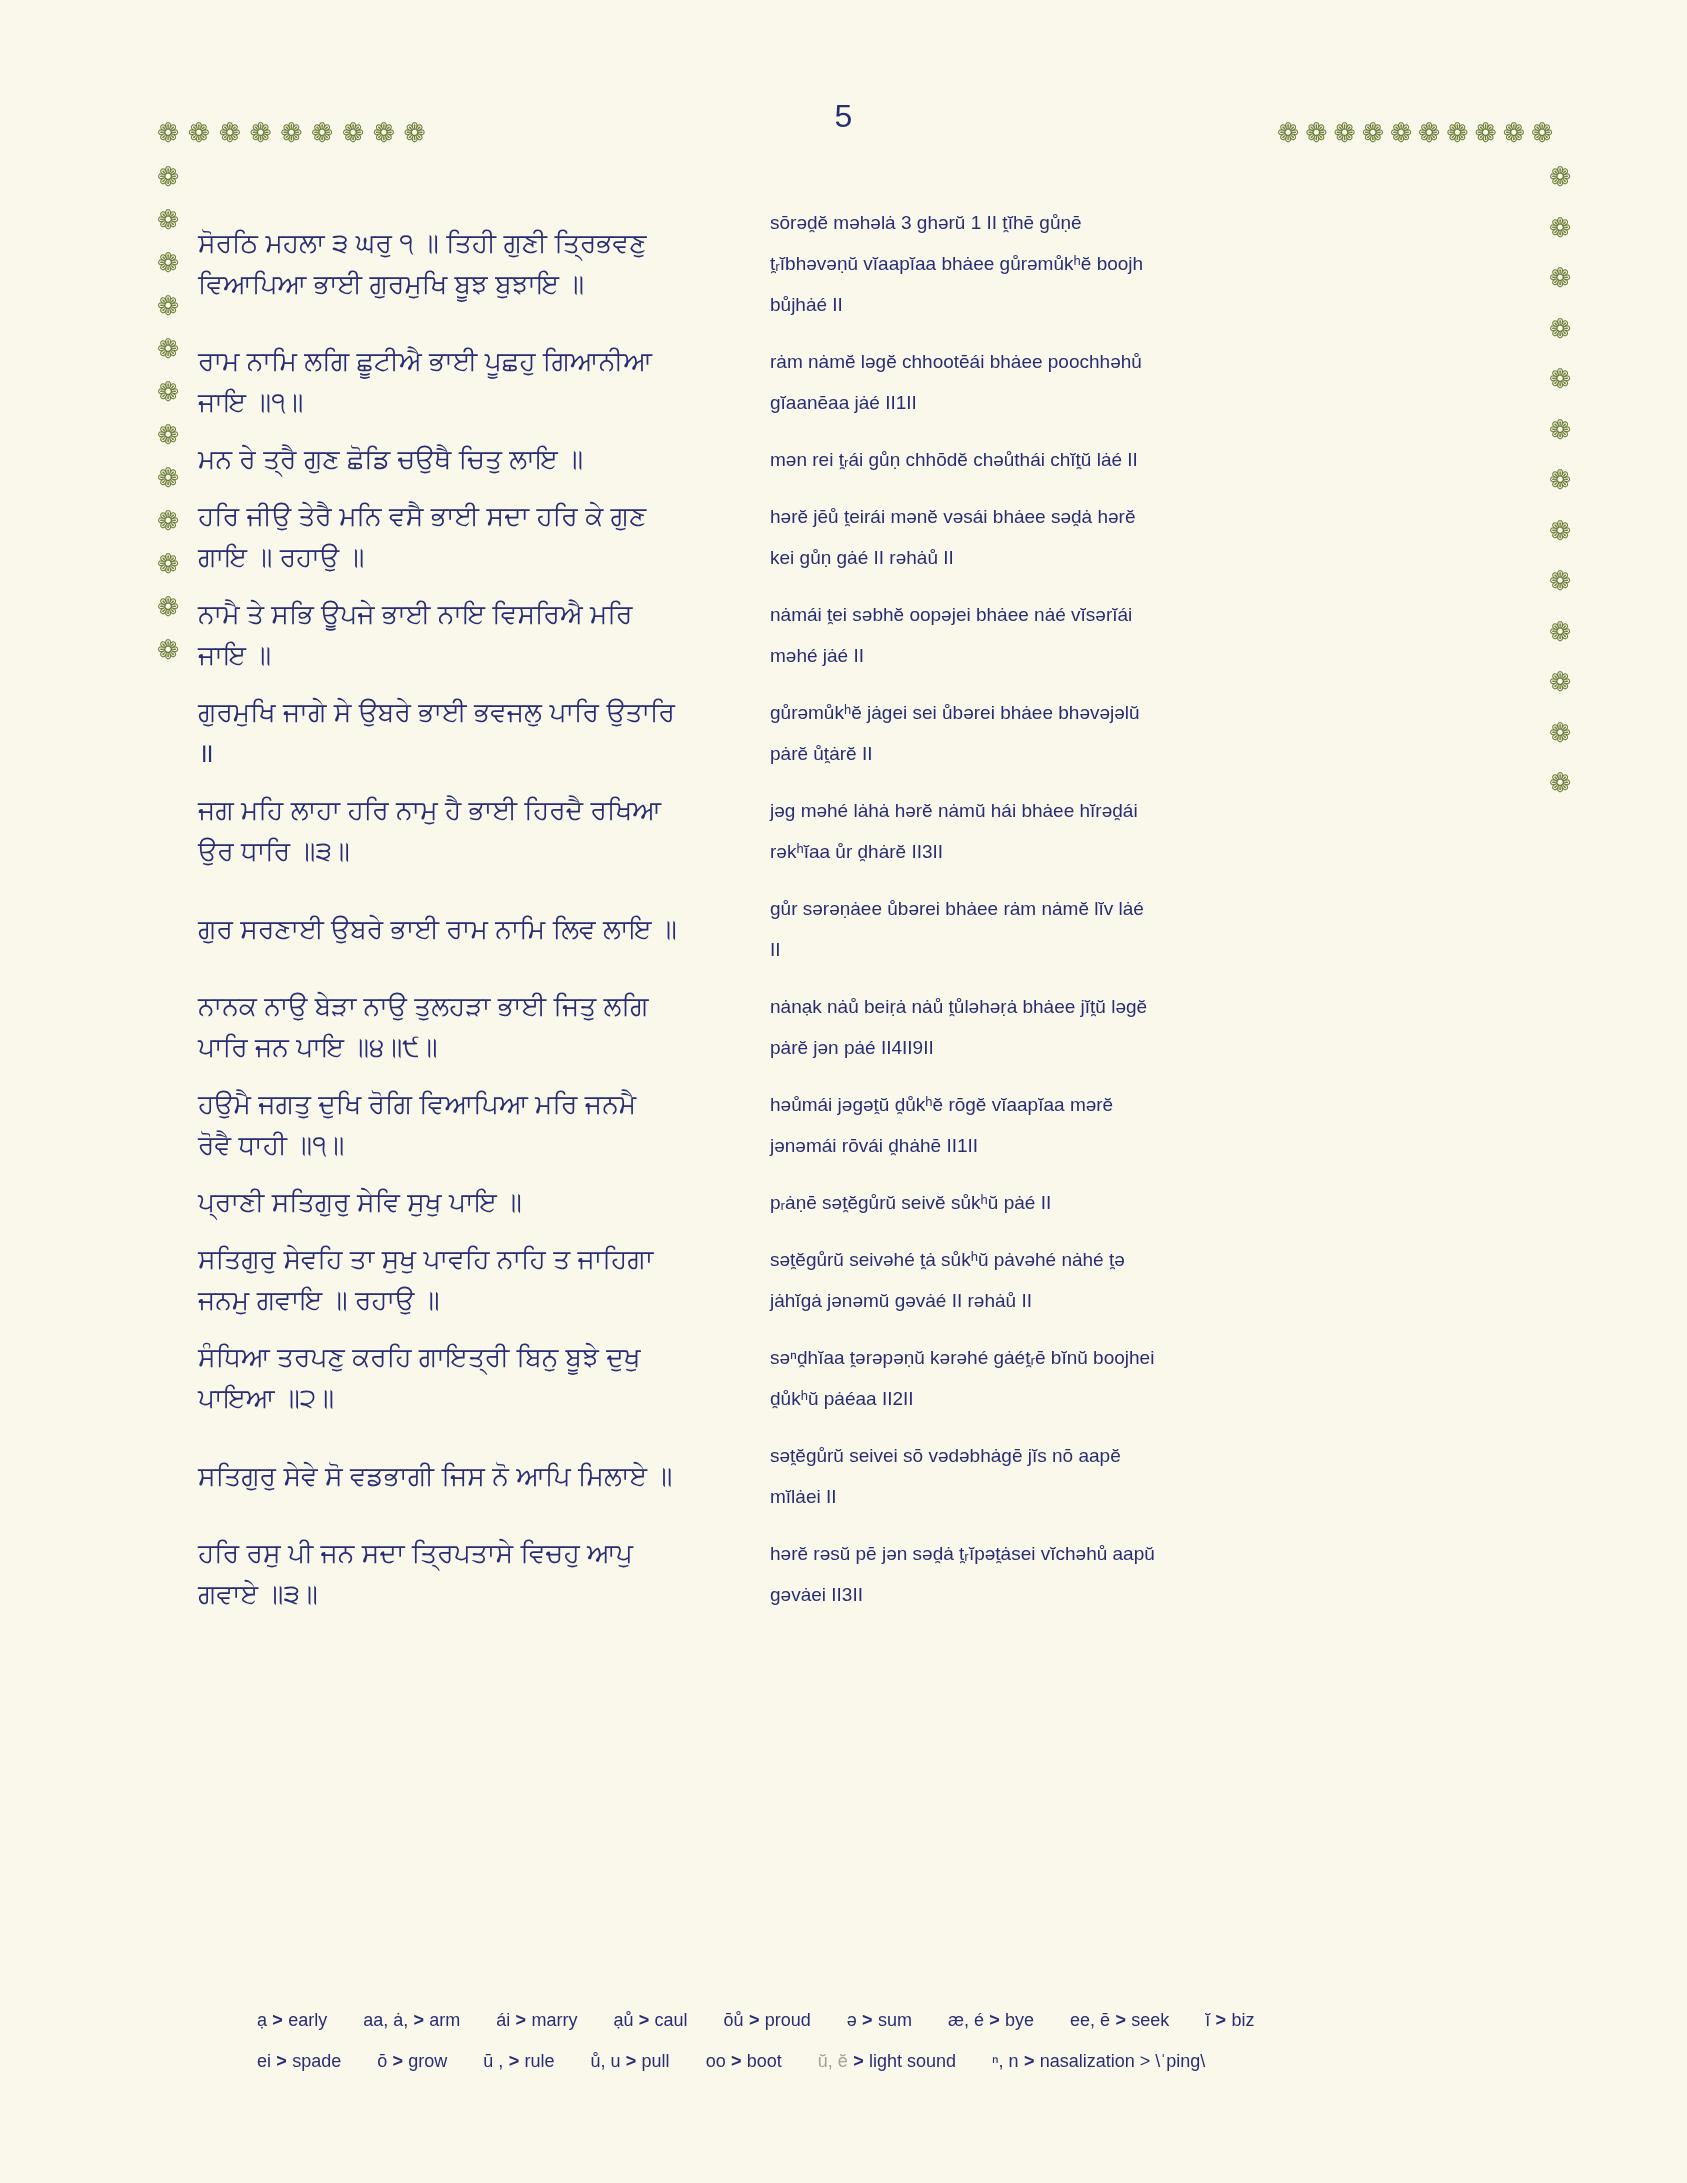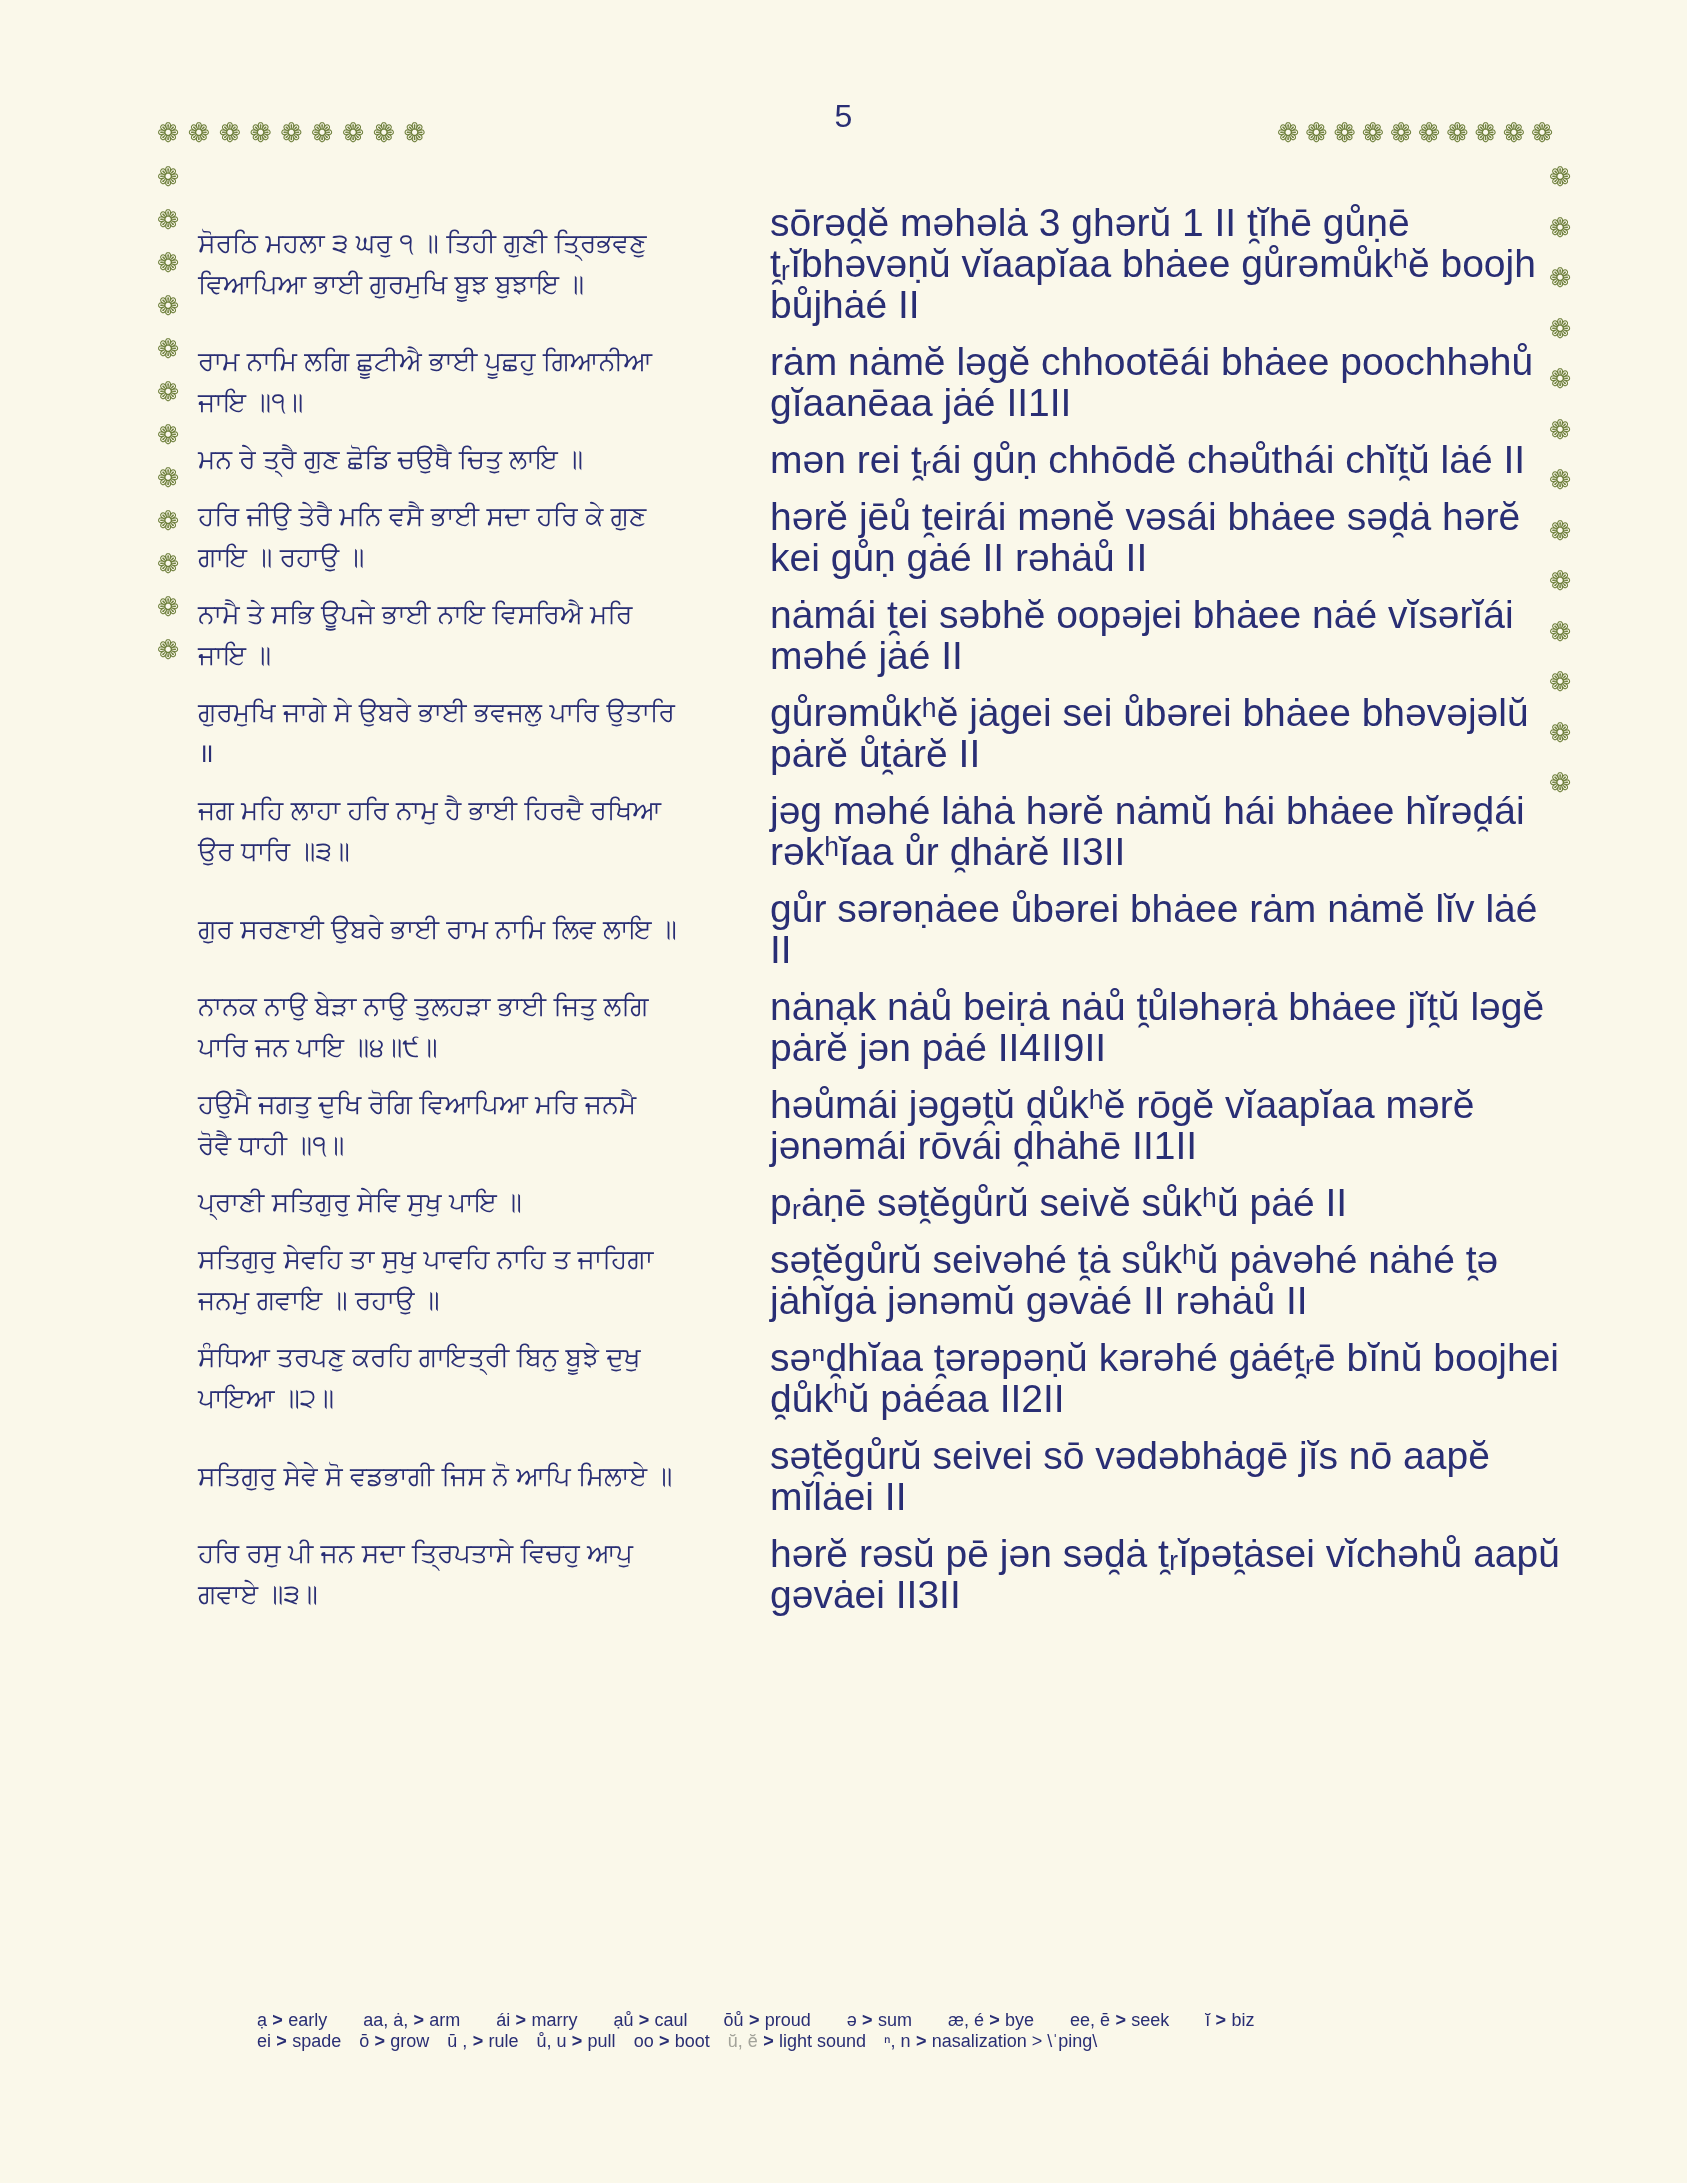--- a/index.html
+++ b/index.html
@@ -25,27 +25,27 @@
   .border-row{position:absolute;display:flex;flex-direction:row;}
   .border-col{position:absolute;display:flex;flex-direction:column;}
   #border-top-left{left:157px;top:120px;gap:8.6px;}
   #border-top-right{left:1277px;top:120px;gap:6px;}
   #border-left{left:157px;top:164px;gap:16.5px;}
   #border-right{left:1549px;top:164px;gap:24px;}
   
   #verses{position:absolute;left:198px;top:202px;width:1330px;}
   .verse-row{display:flex;flex-direction:row;margin-bottom:16px;align-items:center;}
   .gurmukhi-col{width:536px;flex:0 0 536px;font-size:26.5px;}
-  .roman-col{width:758px;flex:0 0 758px;margin-left:36px;font-size:39px;}
+  .roman-col{width:758px;flex:0 0 758px;margin-left:36px;font-size:19px;}
   .line{line-height:41px;white-space:nowrap;}
   
   #legend{position:absolute;left:257px;top:2010px;width:1317px;font-size:18px;}
   .legend-row{display:flex;flex-direction:row;align-items:baseline;}
   #legend-row1{gap:36px;}
-  #legend-row2{gap:18px;align-items:center;}
+  #legend-row2{gap:36px;margin-top:20px;align-items:center;}
   .legend-item{white-space:nowrap;display:inline-flex;align-items:baseline;}
   .legend-key{color:var(--ink);}
   .legend-key.muted{color:var(--muted);}
   .legend-arrow{font-weight:bold;margin:0 5.3px;color:var(--ink);}
   .legend-word{color:var(--ink);}
 </style>
 </head>
 <body>
 
 <div class="page-number">5</div>

